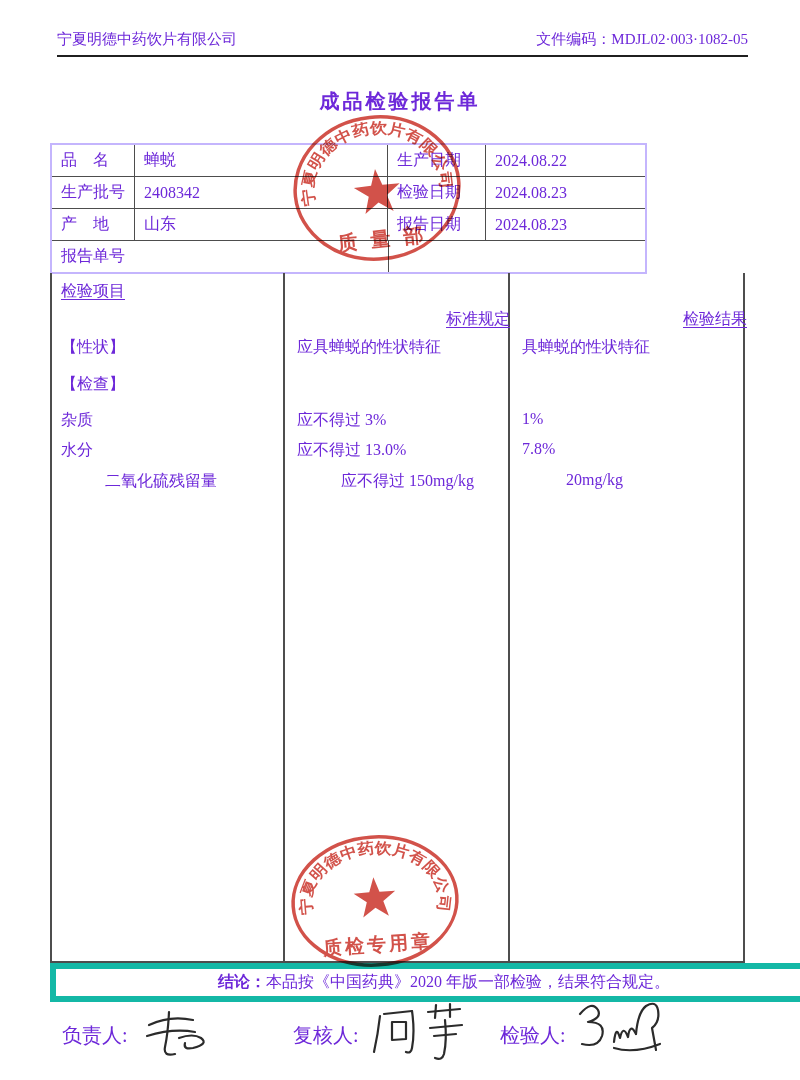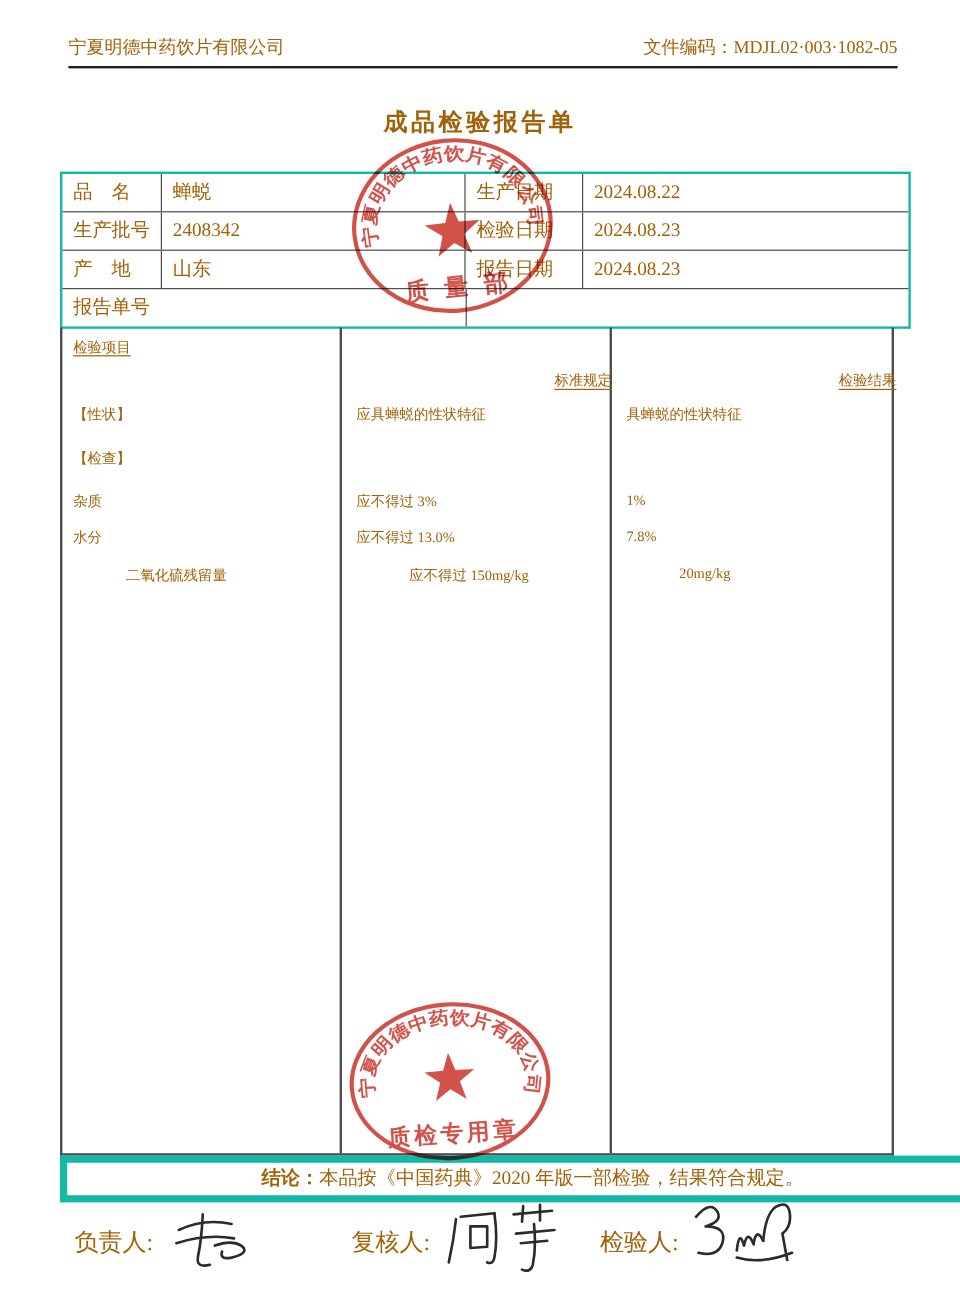--- a/index.html
+++ b/index.html
@@ -1,46 +1,46 @@
 <!DOCTYPE html>
 <html><head>
 <meta charset="utf-8">
 <style>
   html,body{margin:0;padding:0;background:#ffffff;}
   .page{
     position:relative;width:800px;height:1080px;background:#ffffff;overflow:hidden;
-    font-family:"Liberation Serif","DejaVu Serif",serif;color:#a16207;
+    font-family:"Liberation Serif","DejaVu Serif",serif;color:#6d28d9;
   }
   
   .hdr{
     position:absolute;left:57px;top:30px;width:691px;
     display:flex;justify-content:space-between;align-items:flex-end;
     border-bottom:2px solid #1f1f1f;padding-bottom:6px;font-size:15px;
   }
   
   .title{
     position:absolute;top:88px;left:0;width:100%;text-align:center;
     font-size:20px;font-weight:bold;letter-spacing:3px;
   }
   
   .info-table{
-    position:absolute;left:50px;top:143px;width:709px;
-    border:2px solid #14b8a6;box-sizing:border-box;background:transparent;
+    position:absolute;left:50px;top:143px;width:597px;
+    border:2px solid #c4b5fd;box-sizing:border-box;background:transparent;
   }
   .irow{display:grid;height:31px;border-bottom:1.5px solid #4d4d4d;grid-template-columns:83px 253px 98px 252px;}
   .irow.last{border-bottom:none;grid-template-columns:337px 352px;}
   .icell{border-right:1.5px solid #4d4d4d;padding-left:9px;display:flex;align-items:center;font-size:16px;white-space:nowrap;}
   .icell.end{border-right:none;}
   
   .results{
     position:absolute;left:50px;top:273px;width:695px;height:690px;
     border:2px solid #4d4d4d;border-top:none;box-sizing:border-box;
   }
   .vline{position:absolute;top:0;bottom:0;width:1.5px;background:#4d4d4d;}
-  .rline{position:absolute;left:0;width:100%;display:grid;grid-template-columns:233px 225px 237px;font-size:12px;}
+  .rline{position:absolute;left:0;width:100%;display:grid;grid-template-columns:233px 225px 237px;font-size:16px;}
   .rline > div{padding-left:9px;white-space:nowrap;}
   .rline > div.c2,.rline > div.c3{padding-left:12px;}
   .rhead > div{padding-left:0;}
   .rhead .hd{display:block;}
   .rhead .hd span{text-decoration:underline;text-underline-offset:3px;}
   .rhead .hd.c1{padding-left:9px;text-align:left;}
   .rhead .hd.c2,.rhead .hd.c3{text-align:right;margin-top:28px;}
   
   .concl{
     position:absolute;left:50px;top:963px;width:788px;height:39px;

